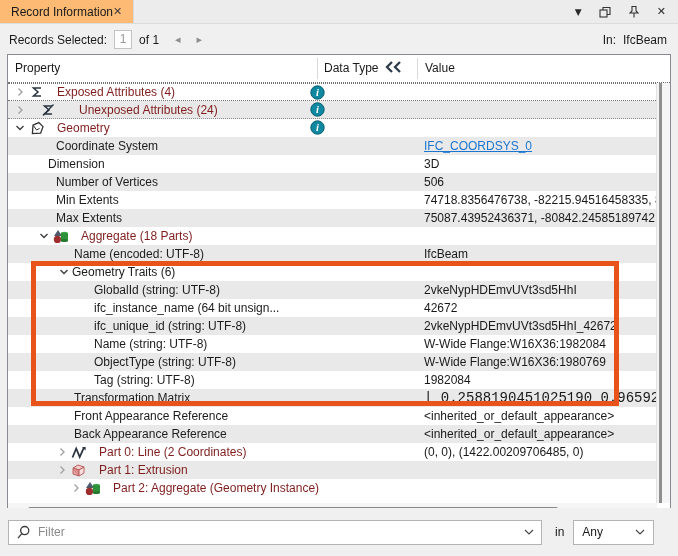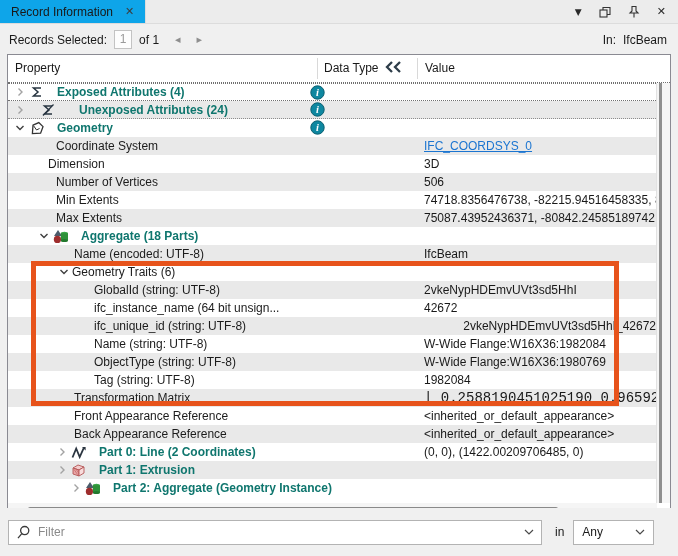--- a/index.html
+++ b/index.html
@@ -2,21 +2,21 @@
 <html><head>
 <meta charset="utf-8">
 <style>
   html,body{margin:0;padding:0;}
   body{width:678px;height:556px;overflow:hidden;background:#f0f0f0;
        font-family:"Liberation Sans",sans-serif;font-size:12px;color:#1a1a1a;position:relative;}
   .app{position:absolute;inset:0;}
 
   
   .tabbar{height:23px;background:#ececec;border-bottom:1px solid #dcdcdc;display:flex;align-items:stretch;}
-  .tab{background:#0ea5e9;padding:0 11px;display:flex;align-items:center;gap:12px;border-right:1px solid #dcdcdc;}
+  .tab{background:#fdba74;padding:0 11px;display:flex;align-items:center;border-right:1px solid #dcdcdc;}
   .tab-title{color:#191919;}
   .tab-close{color:#3c3c3c;font-size:11px;font-family:"DejaVu Sans",sans-serif;cursor:default;}
   .win-controls{margin-left:auto;display:flex;align-items:center;gap:17px;padding-right:12px;}
   .wc{display:inline-flex;align-items:center;color:#2a2a2a;font-family:"DejaVu Sans",sans-serif;}
 
   
   .toolbar{height:31px;display:flex;align-items:center;padding:0 9px;}
   .num-box{border:1px solid #c3c3c3;background:#fdfdfd;color:#9a9a9a;width:16px;height:17px;
            text-align:center;line-height:17px;margin:0 7px;}
   .nav-arrow{color:#8e8e8e;margin-left:16px;font-size:11px;font-family:"DejaVu Sans",sans-serif;}
@@ -31,21 +31,21 @@
   .th-datatype{left:316px;}
   .th-value{left:417px;}
   .col-div{position:absolute;top:3px;bottom:3px;width:1px;background:#d9d9d9;}
   .collapse-cols{position:absolute;left:376px;top:7px;cursor:pointer;}
 
   .rows{position:relative;}
   .row{height:18px;box-sizing:border-box;display:flex;align-items:center;position:relative;
        white-space:nowrap;overflow:hidden;}
   .row.alt{background:#e9e9e9;}
   .row .label{color:#1c1c1c;}
-  .row.bold .label{font-weight:bold;color:#0f766e;}
+  .row.bold .label{font-weight:normal;color:#7f1d1d;}
   .row.focus{border-top:1px dotted #707070;border-bottom:1px dotted #707070;}
   .row.dotted{border-bottom:1px dotted #8c8c8c;gap:11px;}
   .chevron{width:16px;flex:none;display:inline-flex;justify-content:center;align-items:center;cursor:pointer;}
   .ticon{width:28px;flex:none;display:inline-flex;align-items:center;padding-left:1px;}
   .infoicon{position:absolute;left:302px;top:1px;cursor:pointer;}
   .value{position:absolute;left:416px;right:14px;overflow:hidden;white-space:nowrap;color:#191919;}
   .value.link{color:#1b75d1;text-decoration:underline;cursor:pointer;}
   .value.mono{font-family:"Liberation Mono",monospace;font-size:14px;}
 
   
@@ -226,21 +226,21 @@
           <span class="label">Geometry Traits (6)</span>
         </div>
         <div class="row alt" style="padding-left: 86px;">
           <span class="label">GlobalId (string: UTF-8)</span>
           <span class="value">2vkeNypHDEmvUVt3sd5HhI</span>
         </div>
         <div class="row" style="padding-left: 86px;">
           <span class="label">ifc_instance_name (64 bit unsign...</span>
           <span class="value">42672</span>
         </div>
-        <div class="row alt" style="padding-left: 86px; text-align: right;">
+        <div class="row alt" style="padding-left: 86px;">
           <span class="label">ifc_unique_id (string: UTF-8)</span>
           <span class="value">2vkeNypHDEmvUVt3sd5HhI_42672</span>
         </div>
         <div class="row" style="padding-left: 86px;">
           <span class="label">Name (string: UTF-8)</span>
           <span class="value">W-Wide Flange:W16X36:1982084</span>
         </div>
         <div class="row alt" style="padding-left: 86px;">
           <span class="label">ObjectType (string: UTF-8)</span>
           <span class="value">W-Wide Flange:W16X36:1980769</span>

